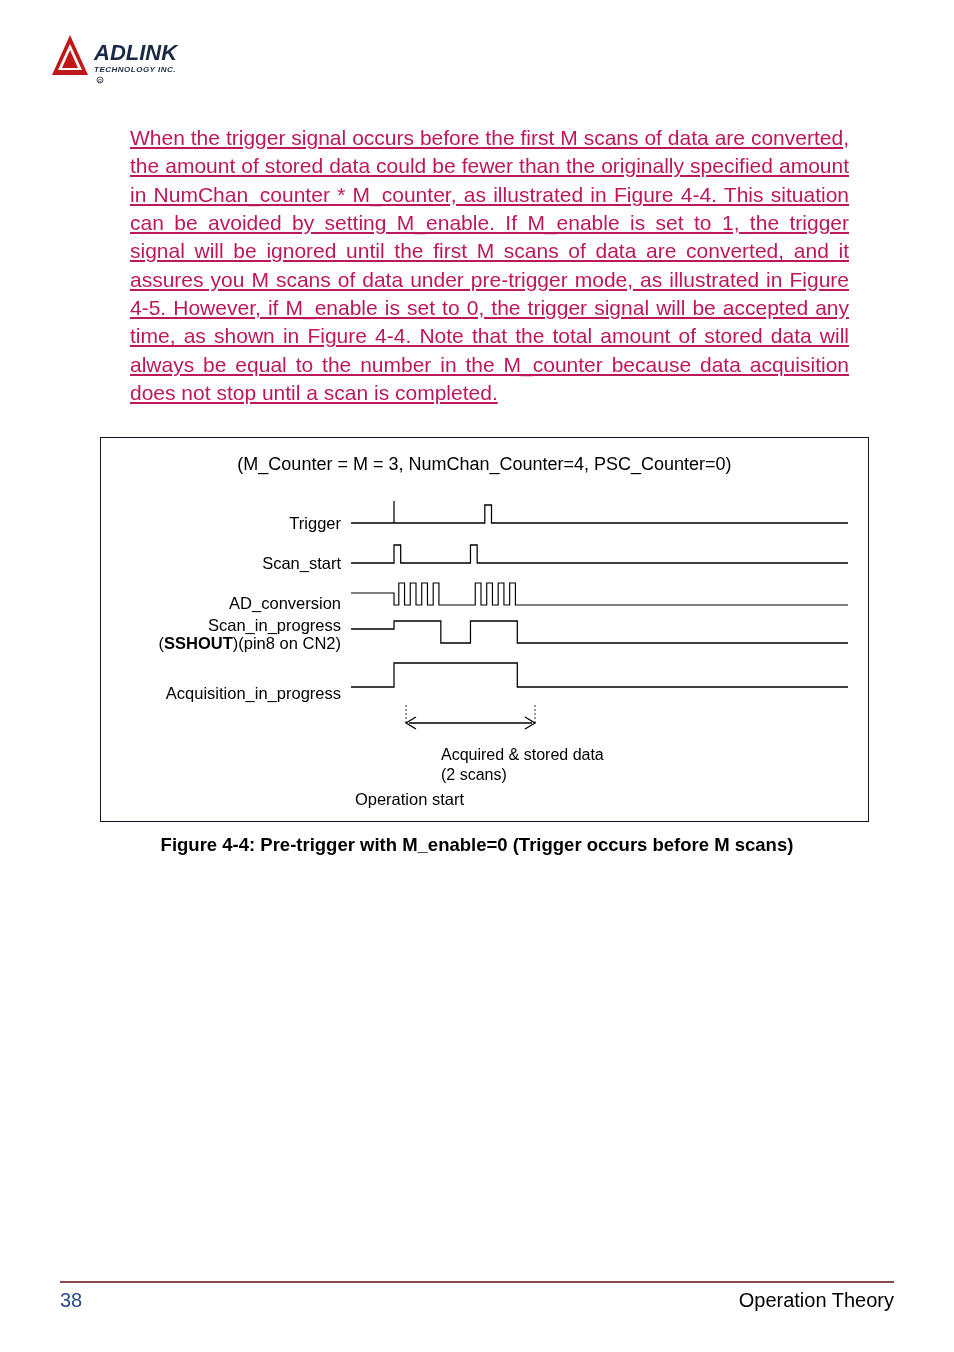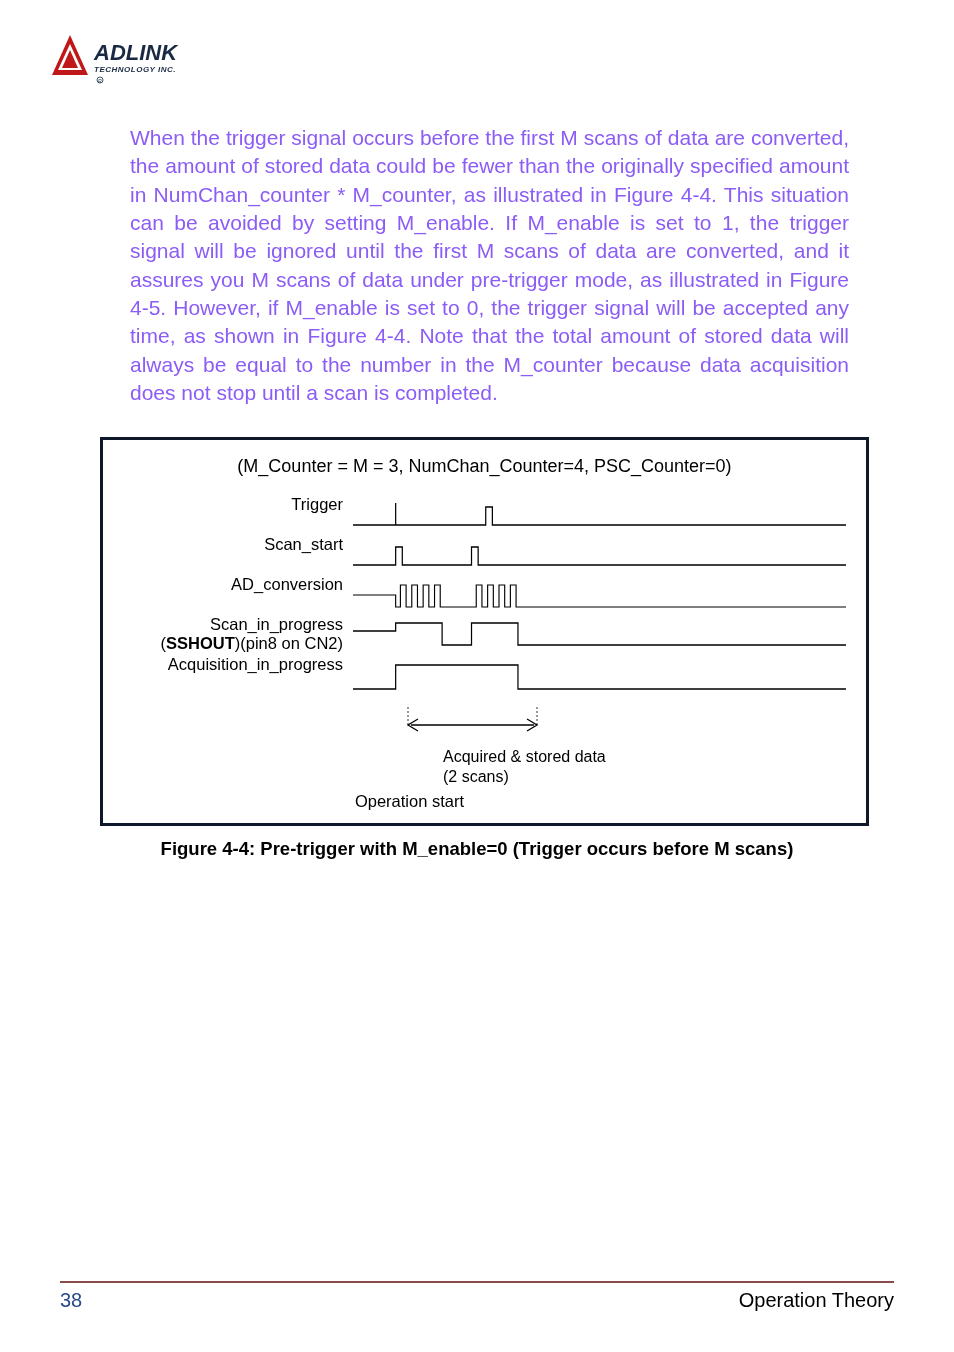--- a/index.html
+++ b/index.html
@@ -21,36 +21,37 @@
   .logo {
     margin-bottom: 30px;
     margin-left: -10px;
     font-style: italic;
   }
   .body-text {
     font-size: 21px;
     line-height: 1.35;
     text-align: justify;
     margin: 0 45px 30px 70px;
-    color: #8b5cf6;
+    color: #be185d;
+    text-decoration: underline;
   }
   .figure-box {
-    border: 3px solid #0f172a;
+    border: 1px solid #0f172a;
     margin: 10px 25px 10px 40px;
     padding: 16px 20px 12px 20px;
     position: relative;
   }
   .fig-title {
     text-align: center;
     font-size: 18px;
     margin-bottom: 18px;
   }
   .signal-row {
     display: flex;
-    align-items: flex-start;
+    align-items: flex-end;
     height: 40px;
   }
   .sig-label {
     width: 230px;
     text-align: right;
     padding-right: 10px;
     font-size: 16.5px;
     line-height: 1.15;
   }
   .sig-label .bold { font-weight: bold; }

